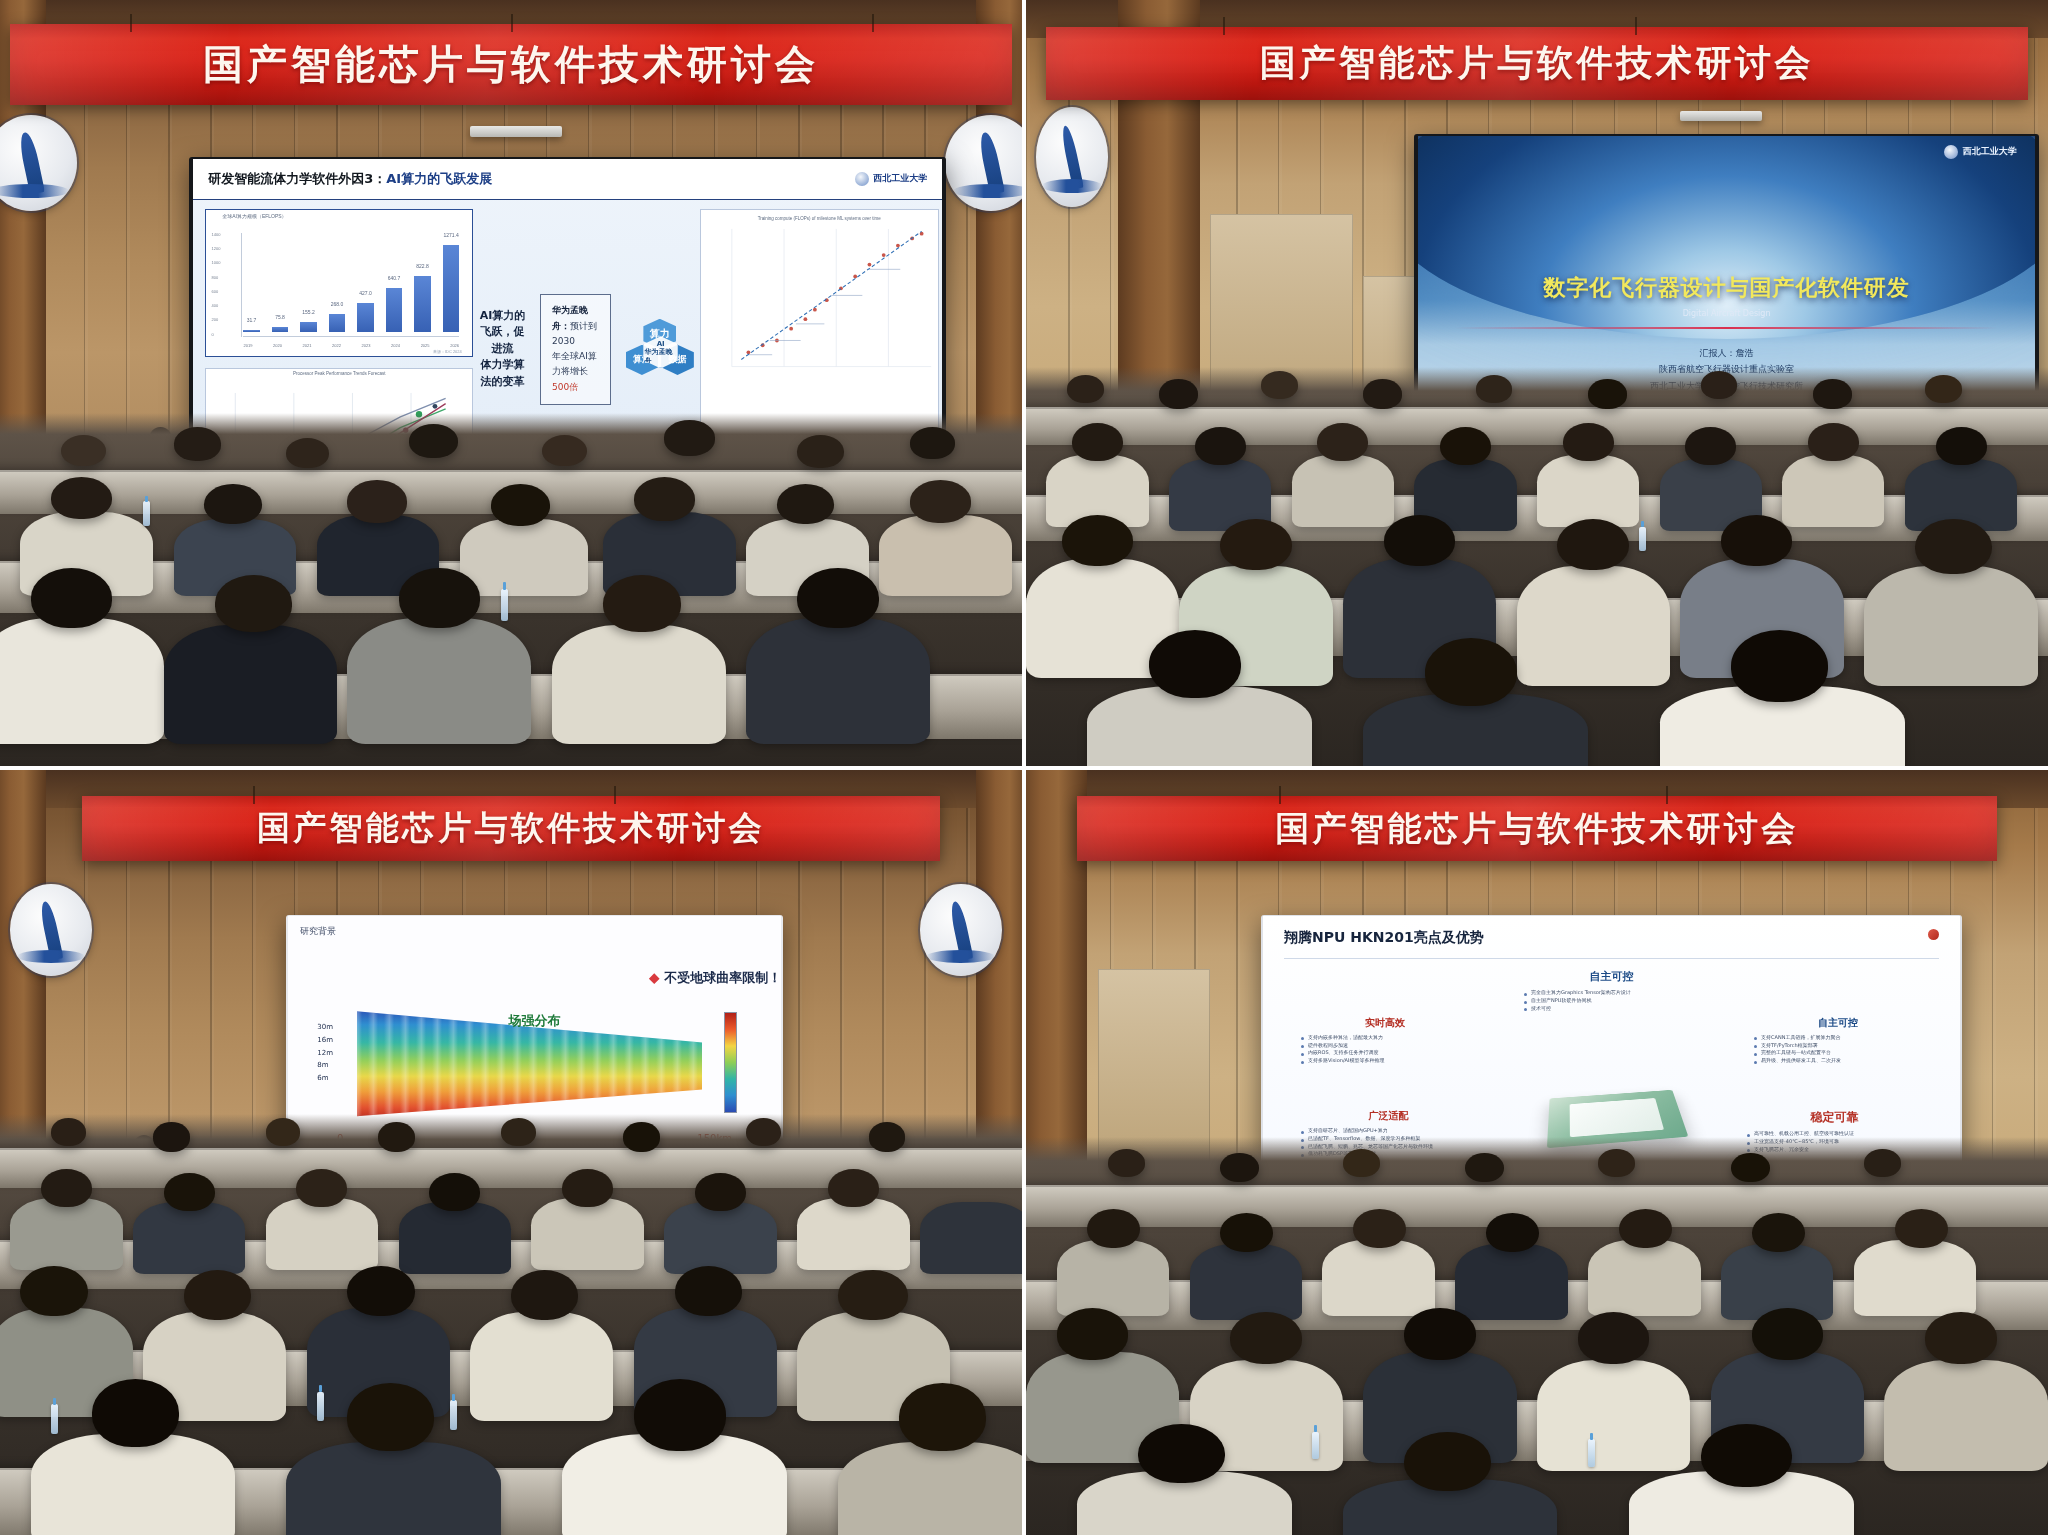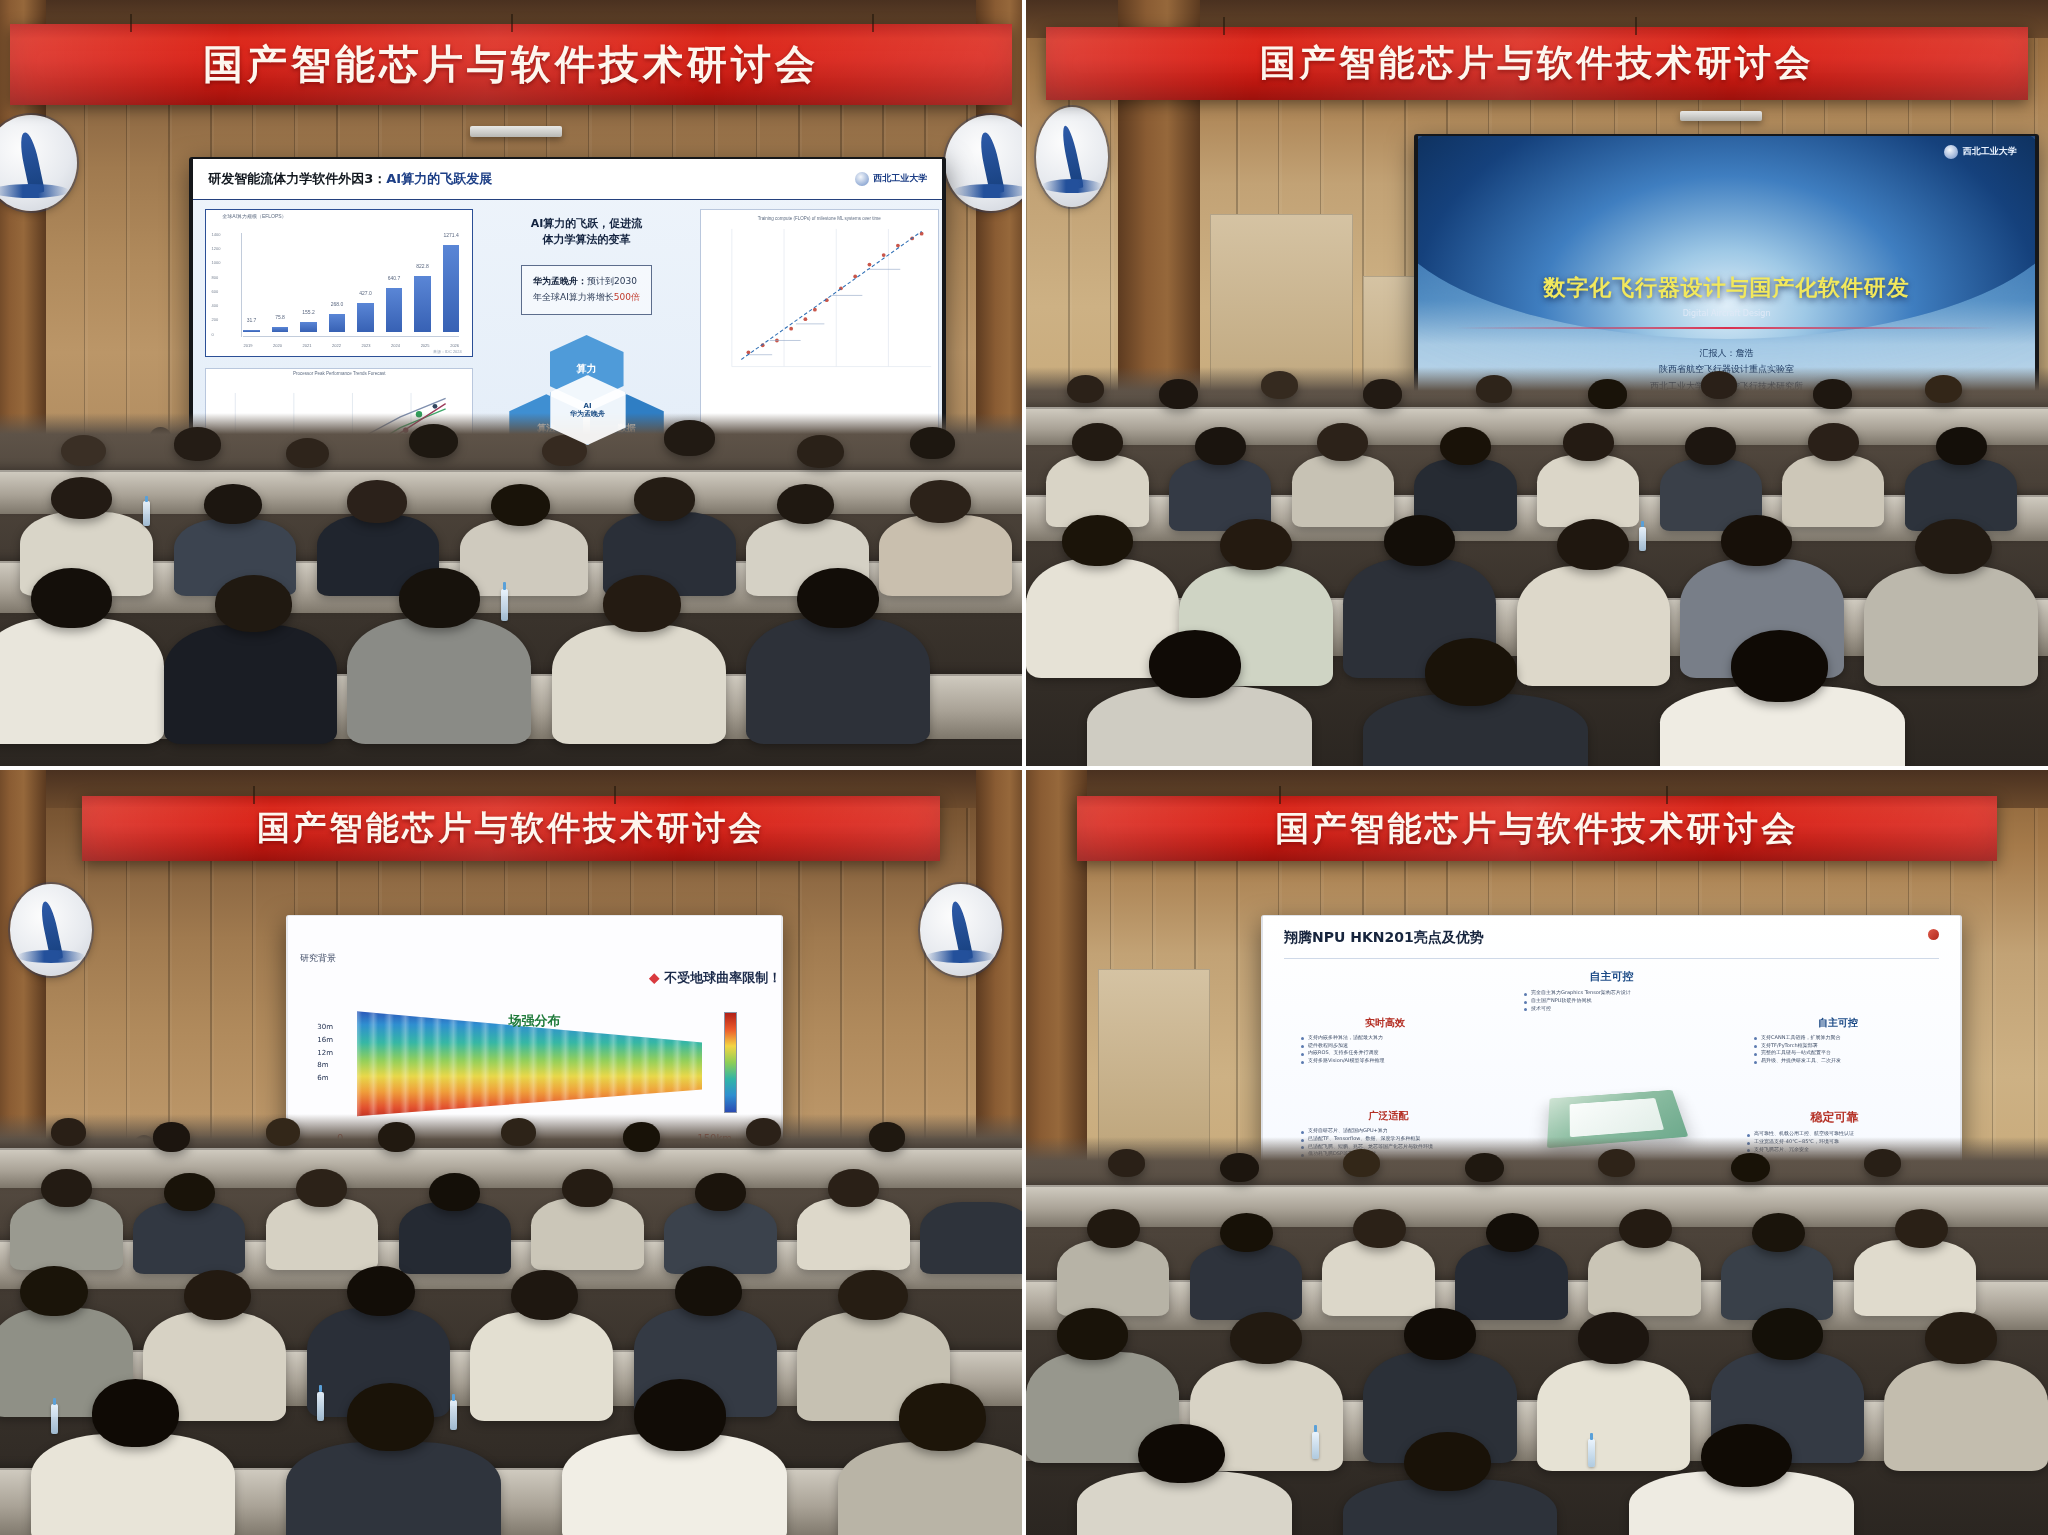--- a/index.html
+++ b/index.html
@@ -57,21 +57,21 @@
   .chartcap{position:absolute;left:0;right:0;top:2%;text-align:center;color:#5d6b80;}
   .bars{position:absolute;left:14%;right:5%;bottom:16%;top:18%;display:flex;align-items:flex-end;justify-content:space-between;}
   .bar{width:7.5%;background:linear-gradient(180deg,#5a86d6,#3761b4);position:relative;}
   .bar span{position:absolute;top:-13px;left:50%;transform:translateX(-50%);font-size:5px;color:#5b6880;white-space:nowrap;}
   .axisx{position:absolute;left:14%;right:5%;bottom:13%;height:1px;background:#c2ccdb;}
   .xlabels{position:absolute;left:14%;right:5%;bottom:5%;display:flex;justify-content:space-between;color:#6b7688;}
   .yaxis{position:absolute;left:13%;top:16%;bottom:13%;width:1px;background:#c2ccdb;}
   .yticks{position:absolute;left:2%;top:15%;bottom:13%;display:flex;flex-direction:column;justify-content:space-between;color:#7a8494;}
   .srcnote{position:absolute;right:4%;bottom:1%;color:#93a0b2;}
 
-  .s1-mid{display:flex;flex-direction:column;align-items:center;gap:6%;padding-top:3%;}
+  .s1-mid{display:flex;flex-direction:row;align-items:center;gap:6%;padding-top:3%;}
   .s1-lead{text-align:center;color:#13233f;font-weight:bold;line-height:1.5;font-family:"DejaVu Sans",sans-serif;}
   .s1-quote{border:1.2px solid #5c6d8c;padding:4% 5%;color:#2b3a55;line-height:1.7;text-align:left;
     font-family:"DejaVu Sans",sans-serif;background:rgba(255,255,255,0.5);}
   .s1-quote b{color:#15233c;}
   .s1-quote i{font-style:normal;color:#c0392b;}
   .hexwrap{position:relative;width:74%;aspect-ratio:1/0.92;margin-top:2%;}
   .hex{position:absolute;background:#4f9bd9;clip-path:polygon(50% 0%,100% 25%,100% 75%,50% 100%,0% 75%,0% 25%);
     display:flex;align-items:center;justify-content:center;color:#fff;font-weight:bold;font-family:"DejaVu Sans",sans-serif;}
   .hex.top{left:27%;top:0;width:46%;height:46%;}
   .hex.bl{left:2%;top:40%;width:46%;height:46%;background:#3f8fd2;}
@@ -92,21 +92,21 @@
     box-shadow:0 0 60px 18px rgba(150,200,240,0.30);}
   .s2-logo{position:absolute;right:3%;top:3%;display:flex;align-items:center;gap:5px;color:#eaf3ff;font-weight:bold;}
   .s2-title{position:absolute;left:0;right:0;top:46%;text-align:center;color:#f2e85c;font-weight:bold;
     font-family:"DejaVu Sans",sans-serif;letter-spacing:0.04em;text-shadow:0 2px 6px rgba(0,20,60,0.75);}
   .s2-sub{position:absolute;left:0;right:0;top:58%;text-align:center;color:#dfe9f7;font-family:"DejaVu Sans",sans-serif;}
   .s2-rule{position:absolute;left:6%;right:6%;top:64%;height:2px;background:linear-gradient(90deg,rgba(200,30,60,0),#d9304f,rgba(200,30,60,0));}
   .s2-credits{position:absolute;left:0;right:0;top:70%;text-align:center;color:#19365f;line-height:1.85;font-family:"DejaVu Sans",sans-serif;}
 
   
   .s3{position:absolute;inset:0;background:#fdfdff;}
-  .s3-tag{position:absolute;left:2.5%;top:3%;color:#44506a;font-family:"DejaVu Sans",sans-serif;margin-top:27px;}
+  .s3-tag{position:absolute;left:2.5%;top:3%;color:#44506a;font-family:"DejaVu Sans",sans-serif;}
   .s3-title{position:absolute;left:0;right:0;top:5%;text-align:center;color:#e8373c;font-weight:bold;
     font-family:"DejaVu Sans",sans-serif;letter-spacing:0.06em;}
   .s3-bullet{position:absolute;left:0;right:0;top:17%;text-align:right;color:#1b2a4a;font-weight:bold;font-family:Liberation Sans, sans-serif;}
   .s3-bullet .dia{color:#d93a3f;margin-right:5px;}
   .duct{position:absolute;left:14%;right:16%;top:30%;height:36%;overflow:hidden;
     clip-path:polygon(0% 2%,100% 30%,100% 72%,0% 96%);
     background:
       repeating-linear-gradient(90deg,rgba(255,255,255,0.30) 0px,rgba(255,255,255,0) 5px,rgba(255,255,255,0) 11px,rgba(255,255,255,0.26) 16px),
       linear-gradient(180deg,#2b4fb5 0%,#2f8fd0 14%,#36b7a5 30%,#93cf5b 46%,#e8d84a 60%,#ef9d3a 74%,#e2512f 88%,#b4241d 100%);}
   .ductlabel{position:absolute;left:0;right:0;top:31%;text-align:center;color:#1e7a3a;font-weight:bold;font-family:"DejaVu Sans",sans-serif;z-index:4;}

